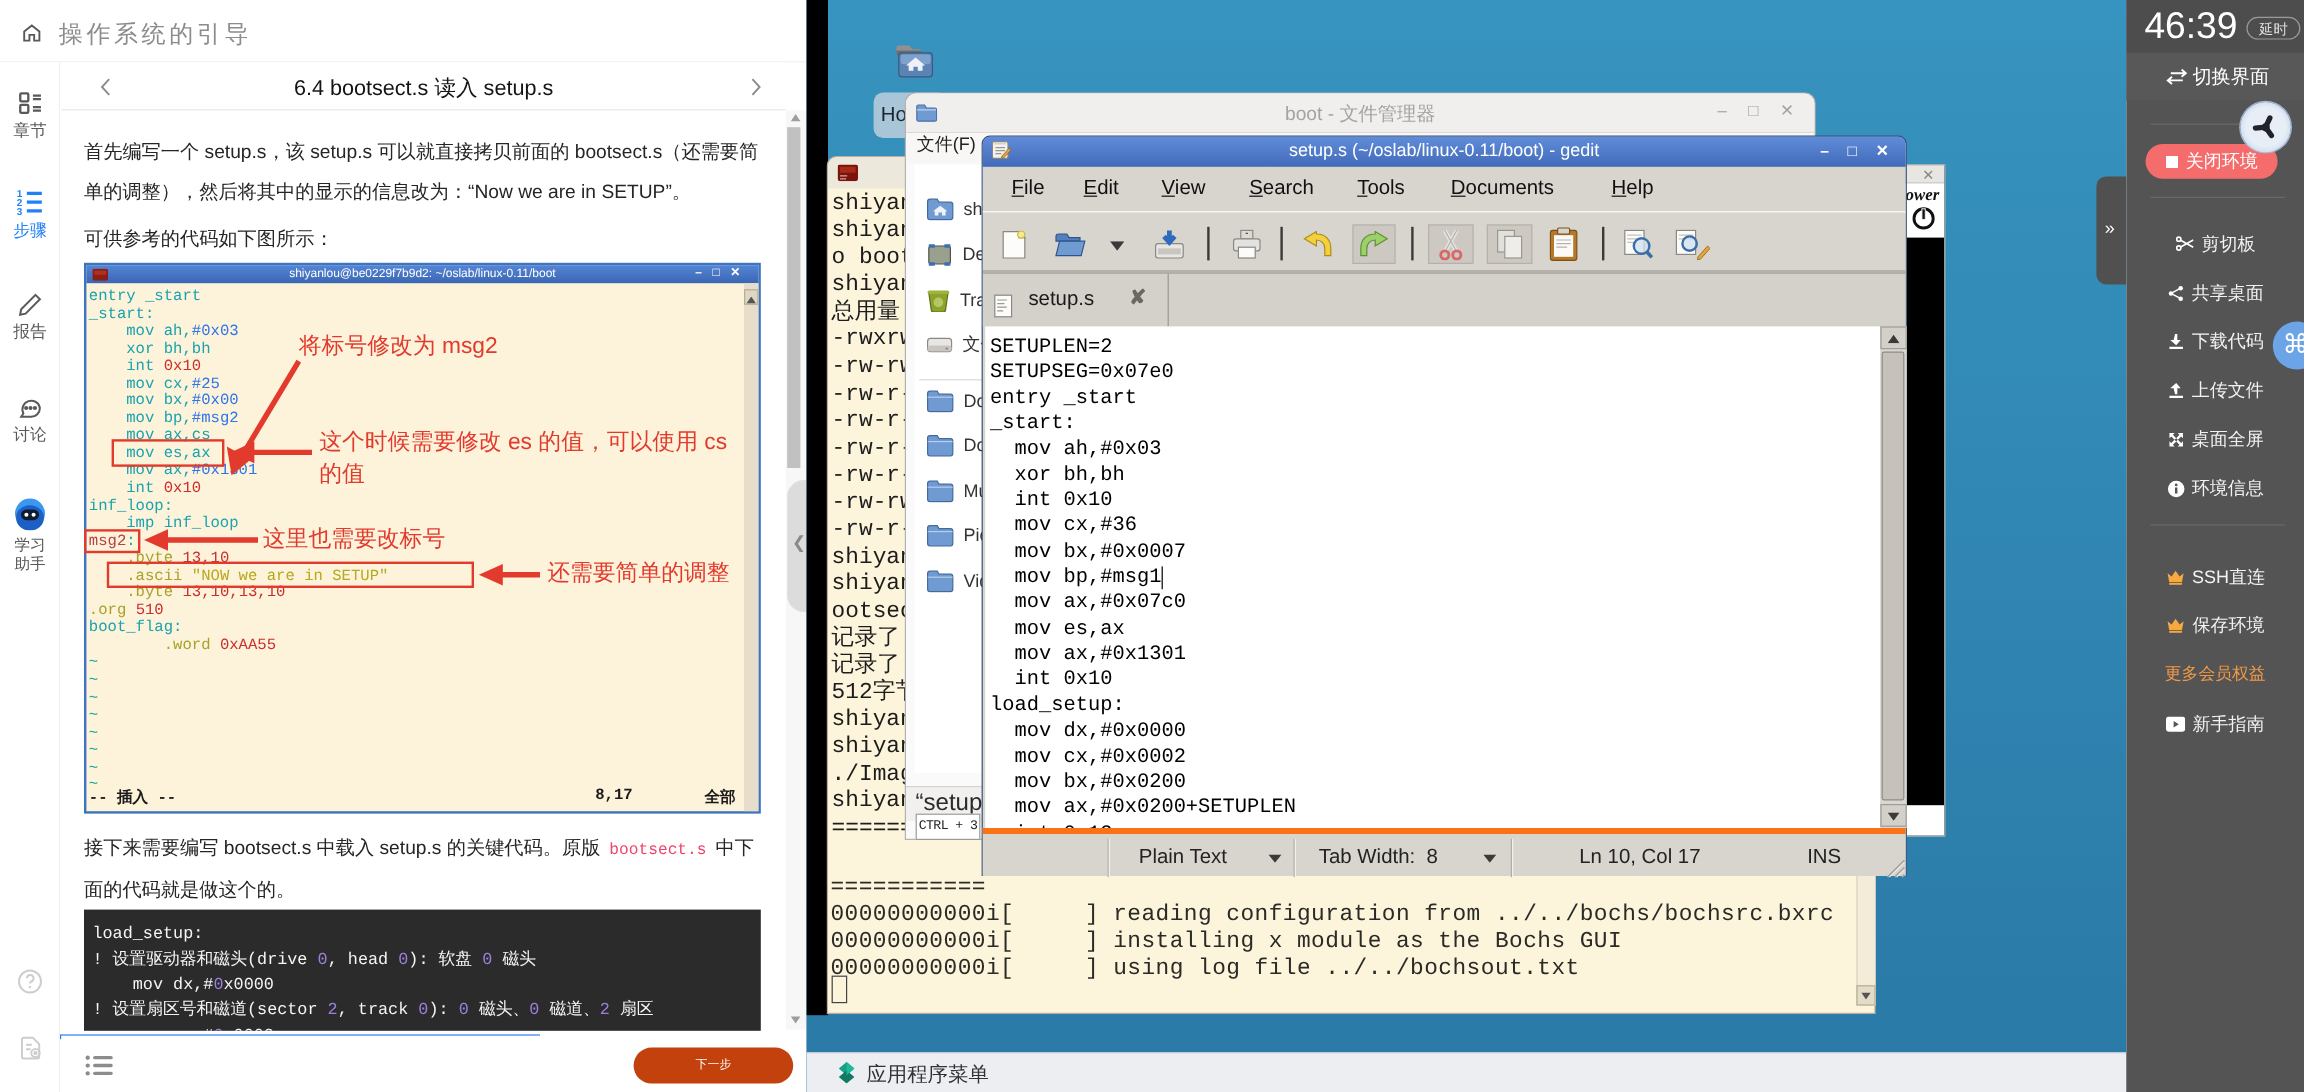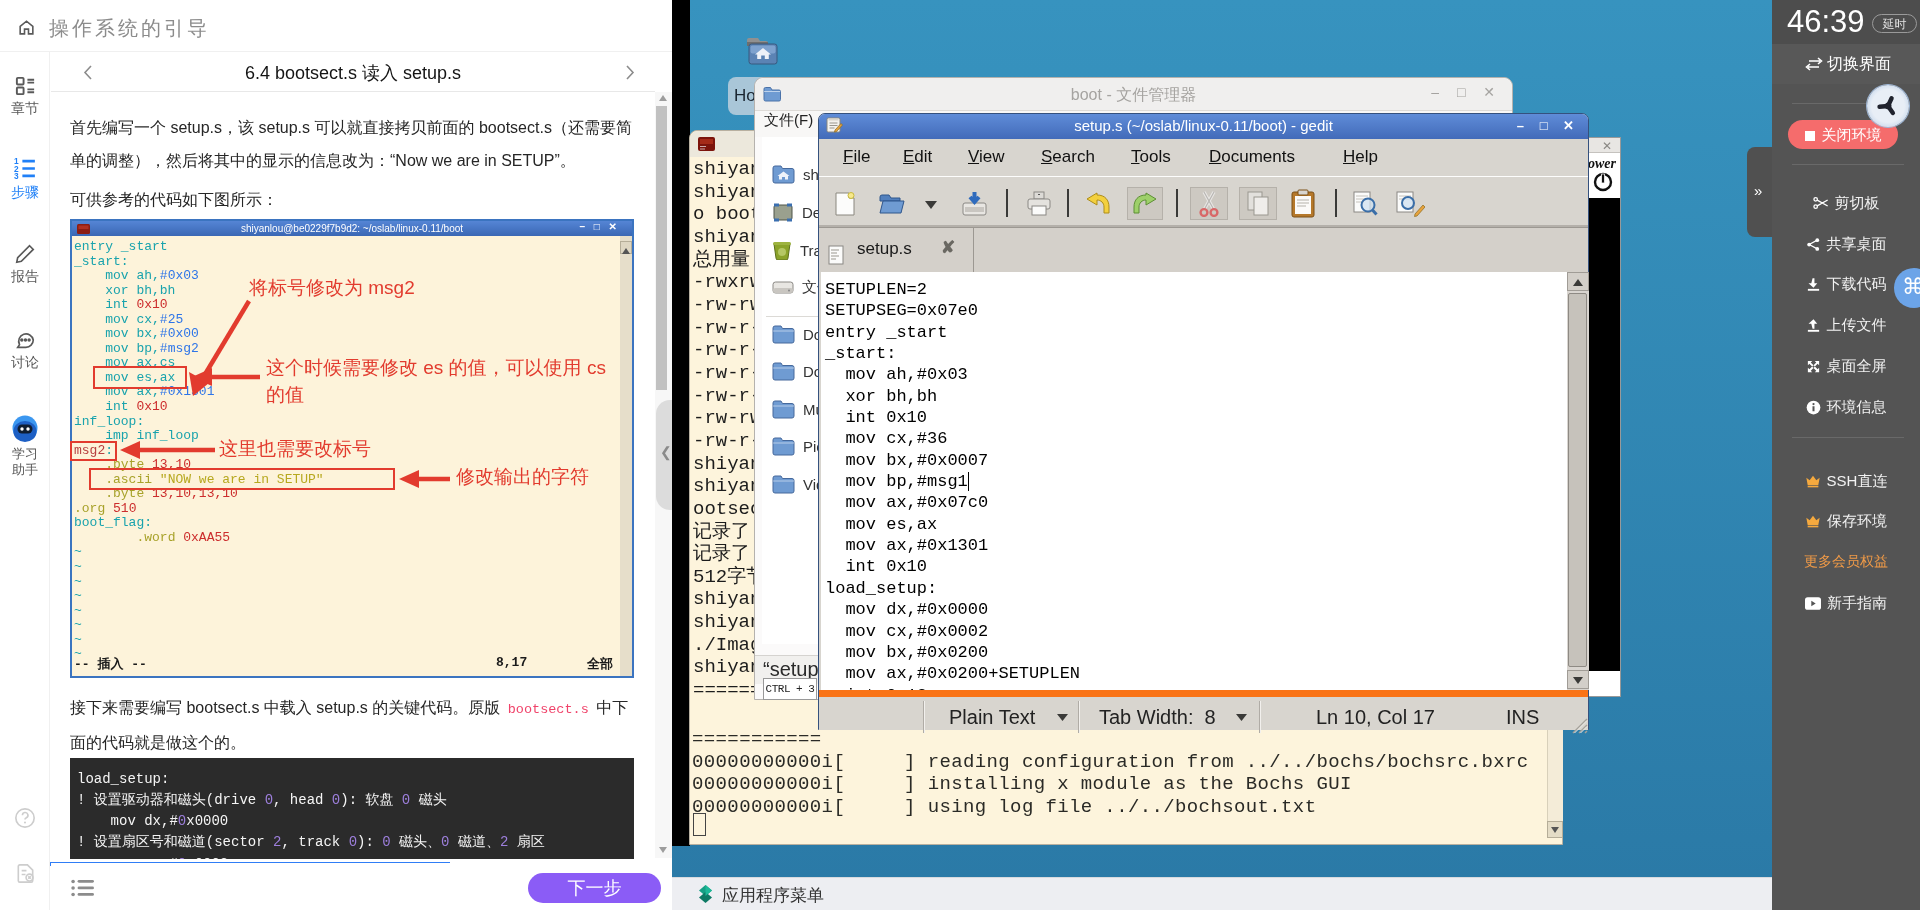--- a/index.html
+++ b/index.html
@@ -17,21 +17,21 @@
 #content{position:absolute;left:51px;top:93px;width:604px;height:770px;background:#fff;}
 .para{position:absolute;left:19px;width:566px;font-size:16px;line-height:33px;color:#262626;}
 .icode{font-family:"Liberation Mono",monospace;font-size:13.5px;color:#f0436a;padding:0 3px;}
 
 #lp-sb{position:absolute;left:655px;top:92px;width:17px;height:766px;background:#f7f7f7;}
 #lp-thumb{position:absolute;left:1px;top:14px;width:11px;height:284px;background:#c1c1c1;}
 #lp-collapse{position:absolute;left:656px;top:400px;width:16px;height:110px;background:#dcdcdc;border-radius:14px 0 0 14px;}
 
 #lp-progress{position:absolute;left:50px;top:862px;width:400px;height:4px;background:#2f7df6;}
 #lp-footer{position:absolute;left:51px;top:863px;width:621px;height:47px;background:#fff;}
-#nextbtn{position:absolute;left:477px;top:10px;width:133px;height:30px;background:#8b5cf6;border-radius:15px;color:#fff;font-size:18px;text-align:center;line-height:30px;}
+#nextbtn{position:absolute;left:477px;top:10px;width:133px;height:30px;background:#c2410c;border-radius:15px;color:#fff;font-size:10px;text-align:center;line-height:30px;}
 
 
 #vimimg{position:absolute;left:70px;top:219px;width:564px;height:459px;background:#fdf3da;border:2px solid #3b74c0;}
 #vimtitle{position:absolute;left:0;top:0;width:560px;height:15px;background:linear-gradient(#5585d5,#3a67b4);color:#fff;font-size:10px;text-align:center;line-height:15px;}
 #vimcode{position:absolute;left:2px;top:19px;font-family:"Liberation Mono",monospace;font-size:13px;line-height:14.55px;white-space:pre;color:#19a3ad;}
 .vb{color:#2e75e8;}.vr{color:#cc2d2d;}.vy{color:#a8a22a;}.vs{color:#b7a81f;}.vm{color:#b84040;}
 #vimsb{position:absolute;right:0;top:15px;width:12px;height:440px;background:#e6deca;}
 .redbox{position:absolute;border:2px solid #e23b2e;}
 .redtext{position:absolute;color:#e23b2e;font-size:19px;white-space:nowrap;}
 #vimstatus{position:absolute;left:2px;bottom:3px;width:540px;font-family:"Liberation Mono",monospace;font-size:13px;color:#1a1a1a;font-weight:bold;}
@@ -59,21 +59,21 @@
 
 
 #gedit{position:absolute;left:146px;top:113px;width:771px;height:617px;background:#d8d5cf;border:1px solid #35517e;border-radius:7px 7px 0 0;}
 #gtitle{position:absolute;left:0;top:0;width:100%;height:39px;background:linear-gradient(#5f8cd8,#3258a8);border-radius:6px 6px 0 0;color:#fff;font-size:15px;text-align:center;line-height:23px;}
 #gmenu{position:absolute;left:0;top:25px;width:100%;height:37px;background:#d8d5cf;}
 .gm{position:absolute;top:8px;font-size:17px;color:#111;}
 #gtoolbar{position:absolute;left:0;top:62px;width:100%;height:51px;background:#d8d5cf;border-top:1px solid #fdfdfc;box-shadow:0 -2px 0 #b4b0aa inset;}
 #gtabbar{position:absolute;left:0;top:113px;width:100%;height:45px;background:#d4d0ca;border-top:1px solid #9c9892;}
 #gtext{position:absolute;left:2px;top:158px;width:746px;height:418px;background:#fff;padding:7px 0 13px 4px;font-family:"Liberation Mono",monospace;font-size:17px;line-height:21.35px;color:#000;white-space:pre;}
 #gsb{position:absolute;left:748px;top:158px;width:22px;height:418px;background:#d9d5d0;}
-#gstatus{position:absolute;left:0;top:576px;width:100%;height:40px;background:#d8d5cf;border-top:7px solid #f97316;font-size:20px;color:#222;}
+#gstatus{position:absolute;left:0;top:576px;width:100%;height:40px;background:#d8d5cf;border-top:5px solid #f97316;font-size:17px;color:#222;}
 
 #termtext2{position:absolute;left:2px;top:597px;font-family:"Liberation Mono",monospace;font-size:19px;line-height:22.65px;color:#2a2a26;white-space:pre;letter-spacing:.38px;}
 
 .fmitem{display:flex;align-items:center;gap:8px;}
 .svgi{flex:0 0 auto;}
 
 #bochs{position:absolute;left:916px;top:137px;width:33px;height:560px;background:#fff;border:1px solid #999;}
 
 
 #pulltab{position:absolute;left:1075px;top:147px;width:25px;height:90px;background:#505050;border-radius:8px 0 0 8px;color:#fff;}
@@ -212,21 +212,21 @@
             </svg></div>
         </div>
       <div id="vimstatus">-- 插入 --<span class="abs" style="left:422px">8,17</span><span class="abs" style="left:513px">全部</span></div>
       <div class="redbox" style="left:21px;top:145px;width:94px;height:23px"></div>
       <div class="redbox" style="left:-2px;top:220px;width:47px;height:20px"></div>
       <div class="redbox" style="left:17px;top:247px;width:306px;height:22px"></div>
       <div class="redtext" style="left:177px;top:54px">将标号修改为 msg2</div>
       <div class="redtext" style="left:194px;top:134px">这个时候需要修改 es 的值，可以使用 cs</div>
       <div class="redtext" style="left:194px;top:161px">的值</div>
       <div class="redtext" style="left:147px;top:215px">这里也需要改标号</div>
-      <div class="redtext" style="left:384px;top:243px">修改输出的字符</div>
+      <div class="redtext" style="left:384px;top:243px">还需要简单的调整</div>
       <svg class="abs" style="left:0;top:0;pointer-events:none" width="560" height="452">
         <g fill="#e23b2e" stroke="#e23b2e">
           <line x1="177" y1="80" x2="129" y2="160" stroke-width="4.5"></line>
           <polygon points="121,175 117,151 137,162" stroke="none"></polygon>
           <line x1="188" y1="156" x2="136" y2="156" stroke-width="4.5"></line>
           <polygon points="120,156 140,147 140,165" stroke="none"></polygon>
           <line x1="143" y1="229" x2="62" y2="229" stroke-width="4.5"></line>
           <polygon points="48,229 68,220 68,238" stroke="none"></polygon>
           <line x1="378" y1="258" x2="342" y2="258" stroke-width="4.5"></line>
           <polygon points="327,258 347,249 347,267" stroke="none"></polygon>

